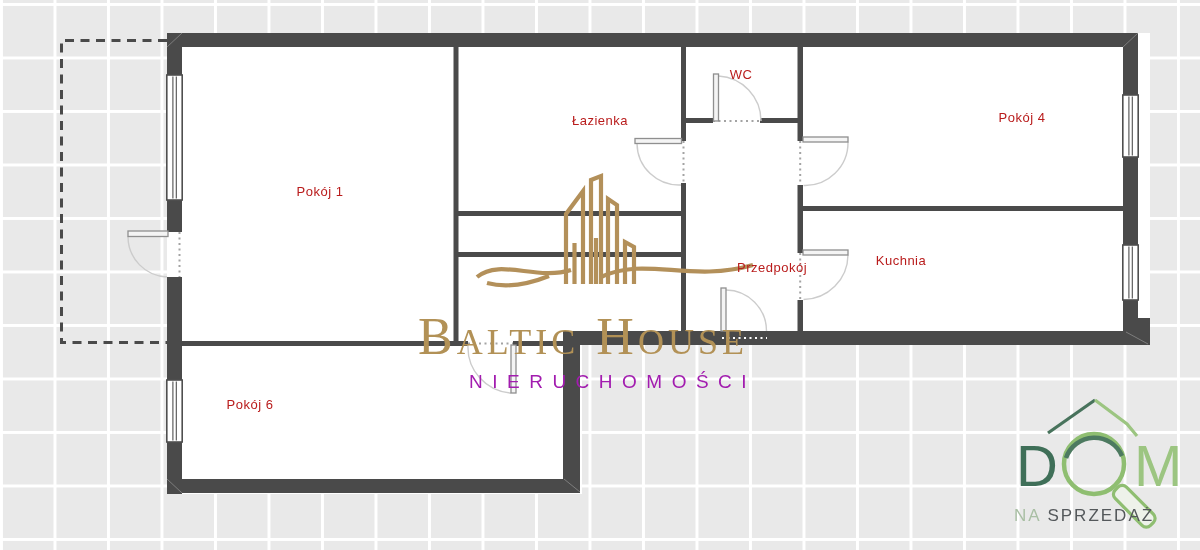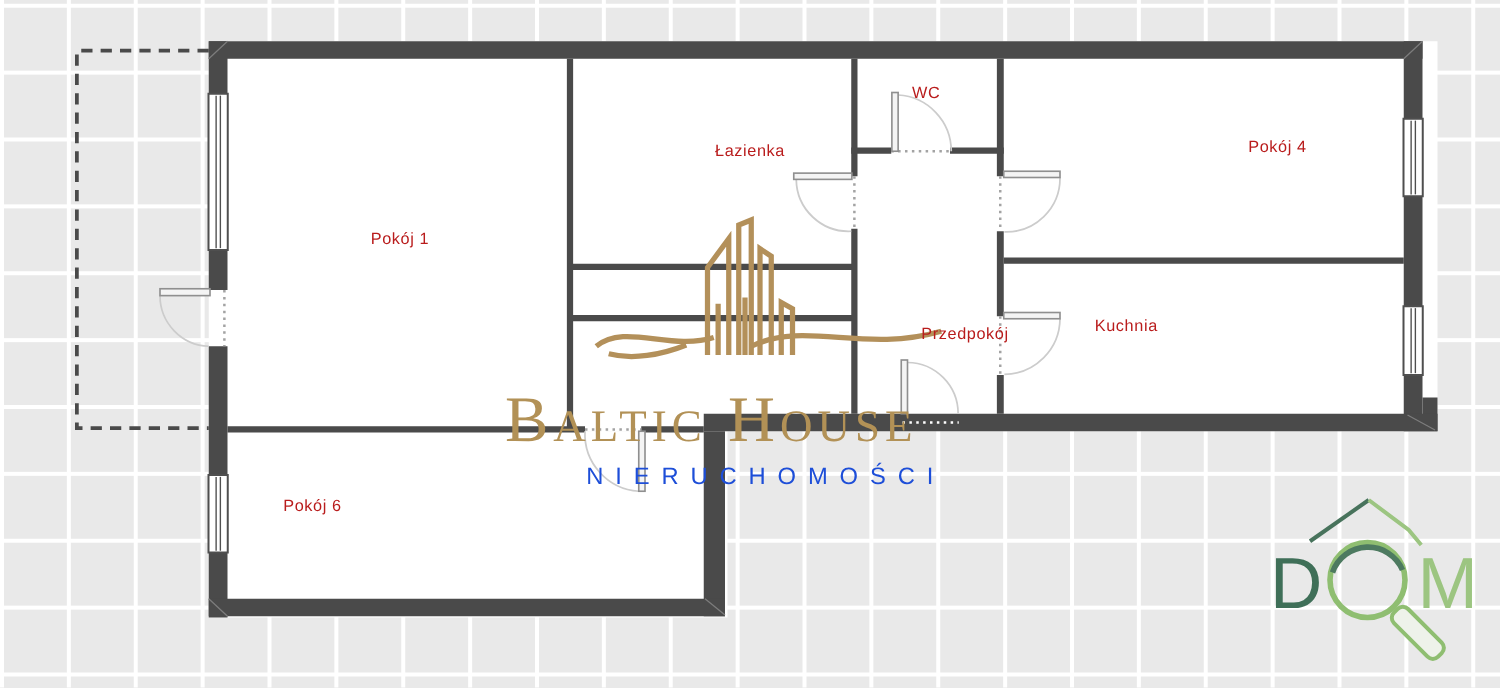--- a/index.html
+++ b/index.html
@@ -16,29 +16,29 @@
   }
   .stage{position:absolute;inset:0;width:1200px;height:550px;}
   svg.plan{position:absolute;left:0;top:0;z-index:1;}
   .room-label{
     position:absolute;z-index:5;
     font-size:13px;color:#b91c1c;white-space:nowrap;
     transform:translate(-50%,-50%);
     letter-spacing:.5px;
   }
   .brand-title{
-    position:absolute;left:404px;top:311px;z-index:6;
+    position:absolute;left:418px;top:311px;z-index:6;
     font-family:"Liberation Serif",serif;
     font-variant:small-caps;
     font-size:52px;line-height:1;
     letter-spacing:4px;color:#b29156;white-space:nowrap;
   }
   .brand-tagline{
     position:absolute;left:469px;top:371px;z-index:6;
-    font-size:19px;letter-spacing:9.5px;color:#1d4ed8;white-space:nowrap;
+    font-size:19px;letter-spacing:9.5px;color:#a21caf;white-space:nowrap;
   }
   .sale-text{
     position:absolute;left:1014px;top:506px;z-index:6;
     font-size:17px;letter-spacing:2px;white-space:nowrap;
   }
   .sale-text .na{color:#a9bfa4;}
   .sale-text .sprzedaz{color:#54585b;}
   .dom-letter{font-family:"Liberation Sans",sans-serif;font-size:58px;}
 </style>
 </head>
@@ -179,14 +179,15 @@
   <div class="room-label" style="left:600px;top:120px;">Łazienka</div>
   <div class="room-label" style="left:741px;top:74px;">WC</div>
   <div class="room-label" style="left:1022px;top:117px;">Pokój 4</div>
   <div class="room-label" style="left:772px;top:267px;">Przedpokój</div>
   <div class="room-label" style="left:861px;top:260px;margin-left:40px;">Kuchnia</div>
   <div class="room-label" style="left:250px;top:404px;">Pokój 6</div>
 
   <div class="brand-title">Baltic House</div>
   <div class="brand-tagline">NIERUCHOMOŚCI</div>
 
+  <div class="sale-text"><span class="na">NA</span><span> </span><span class="sprzedaz">SPRZEDAŻ</span></div>
 
 </div>
 
 </body></html>

